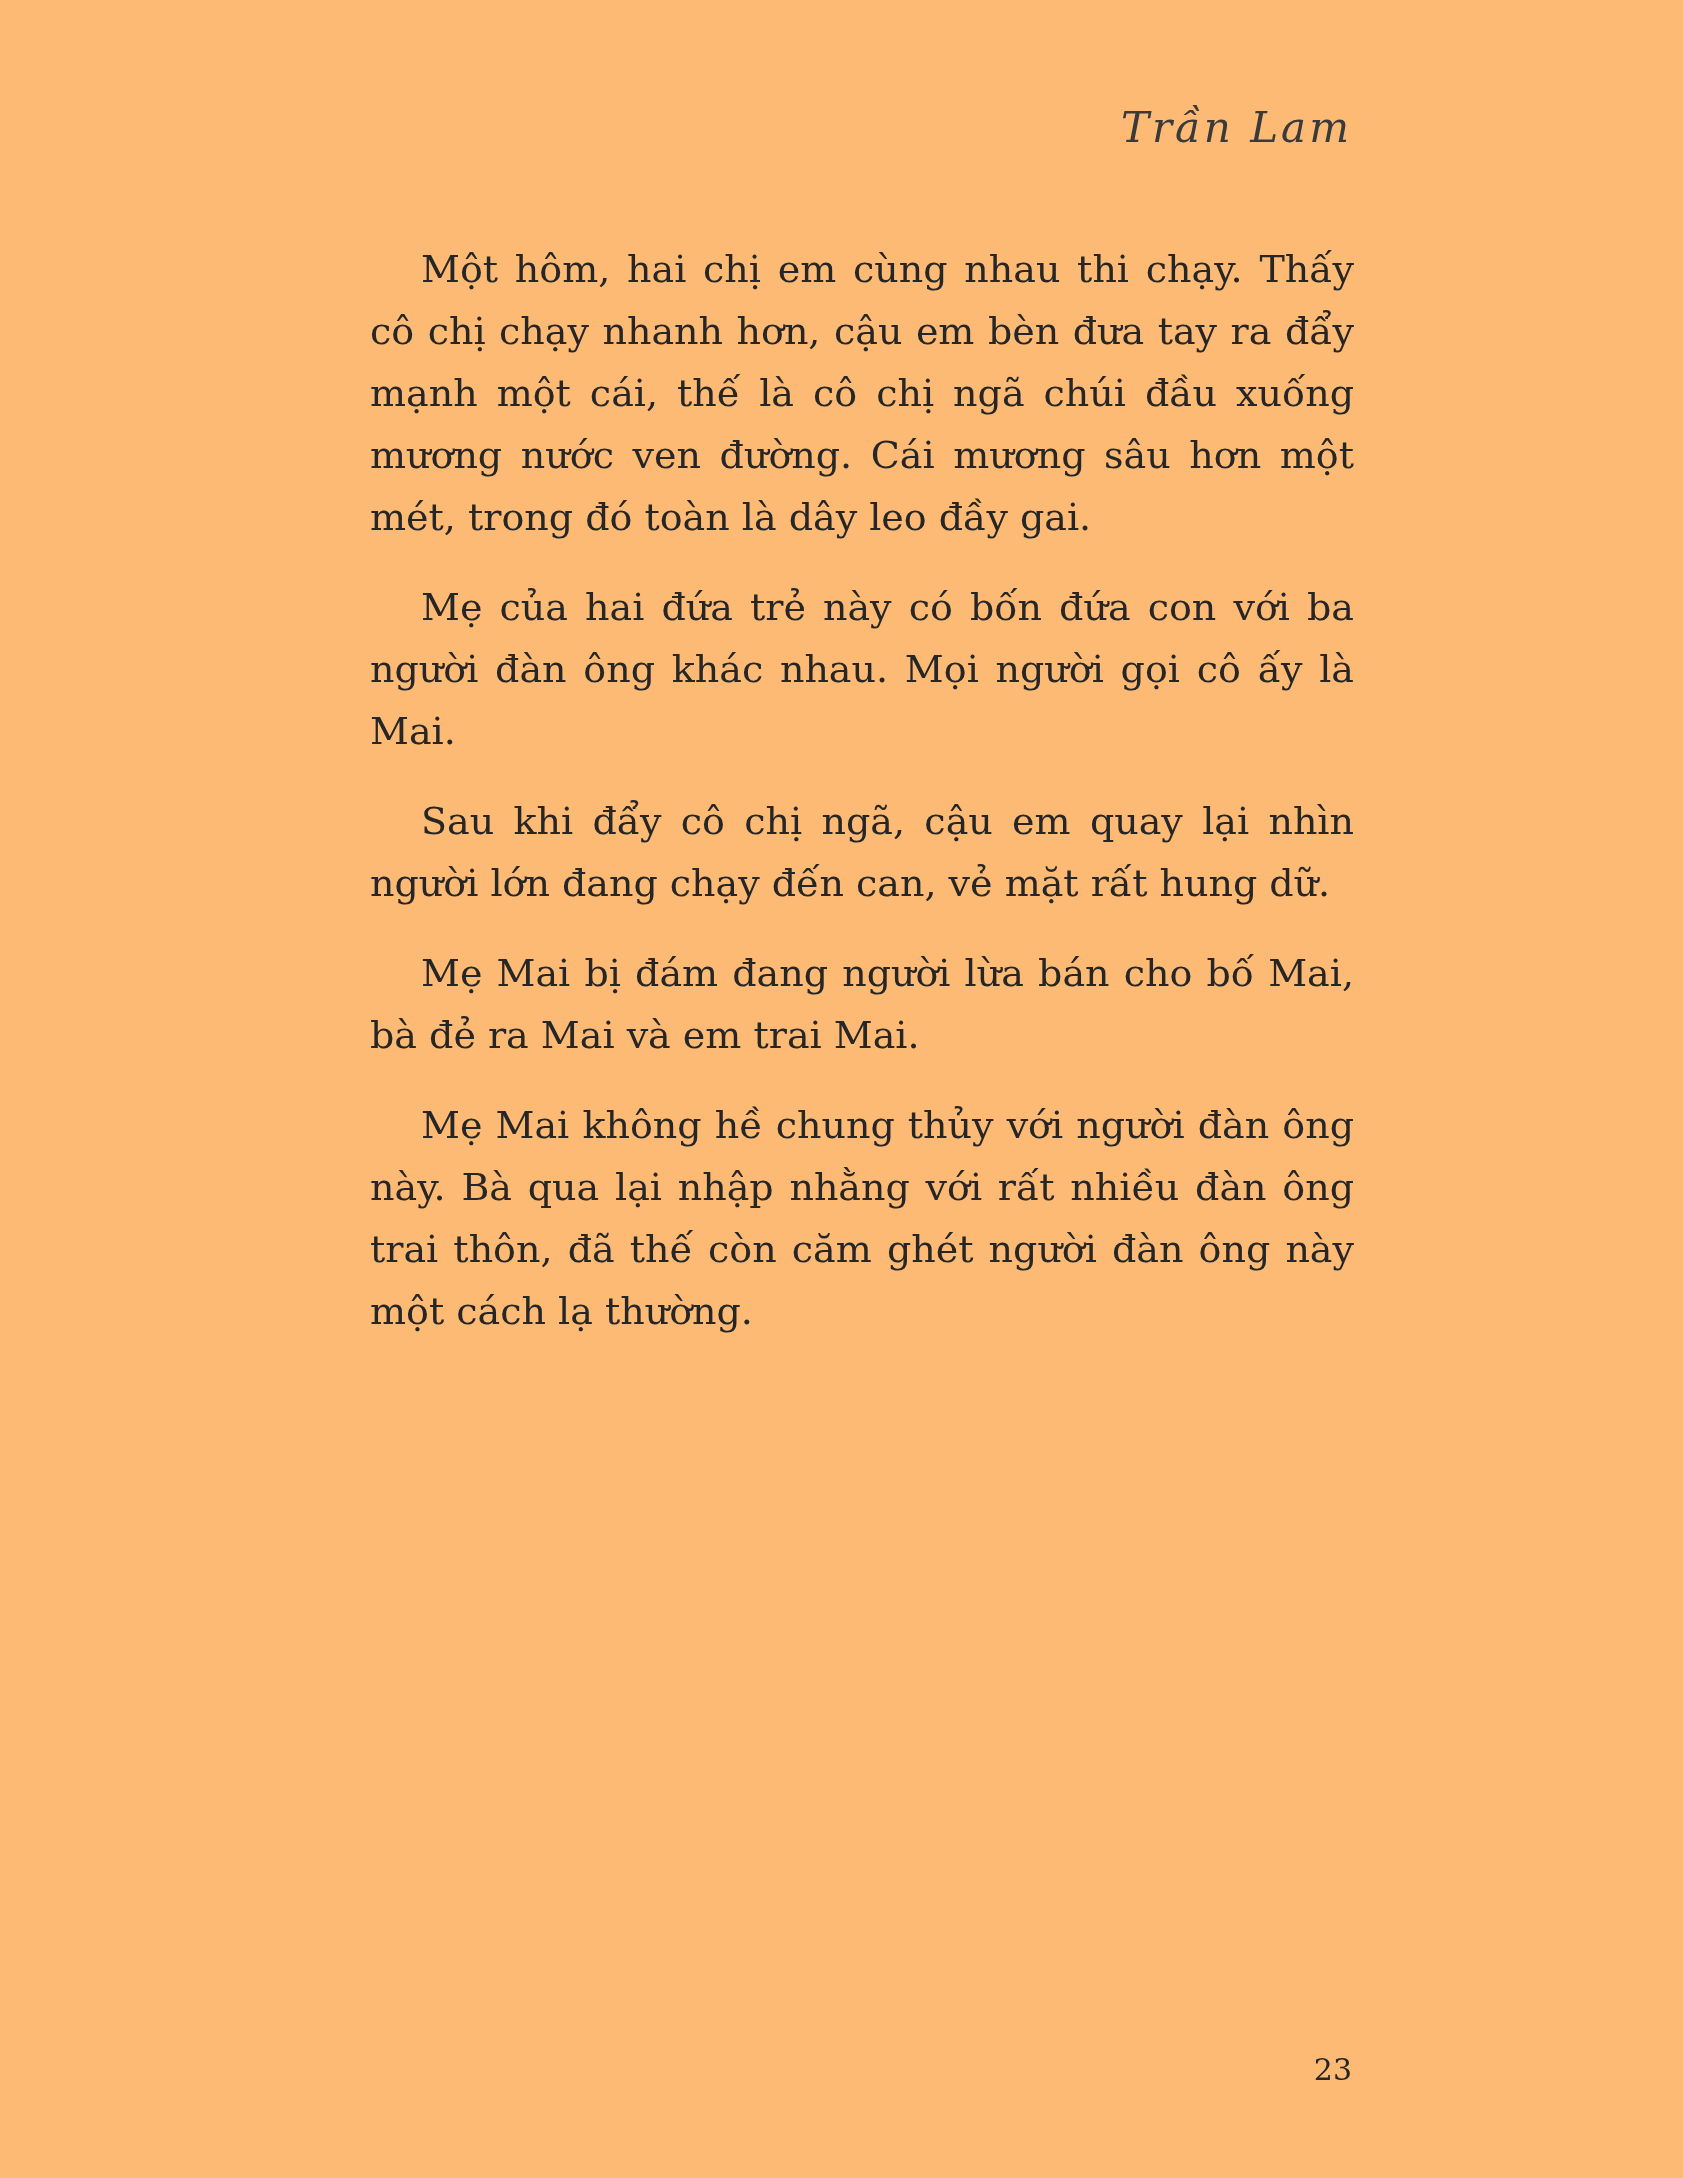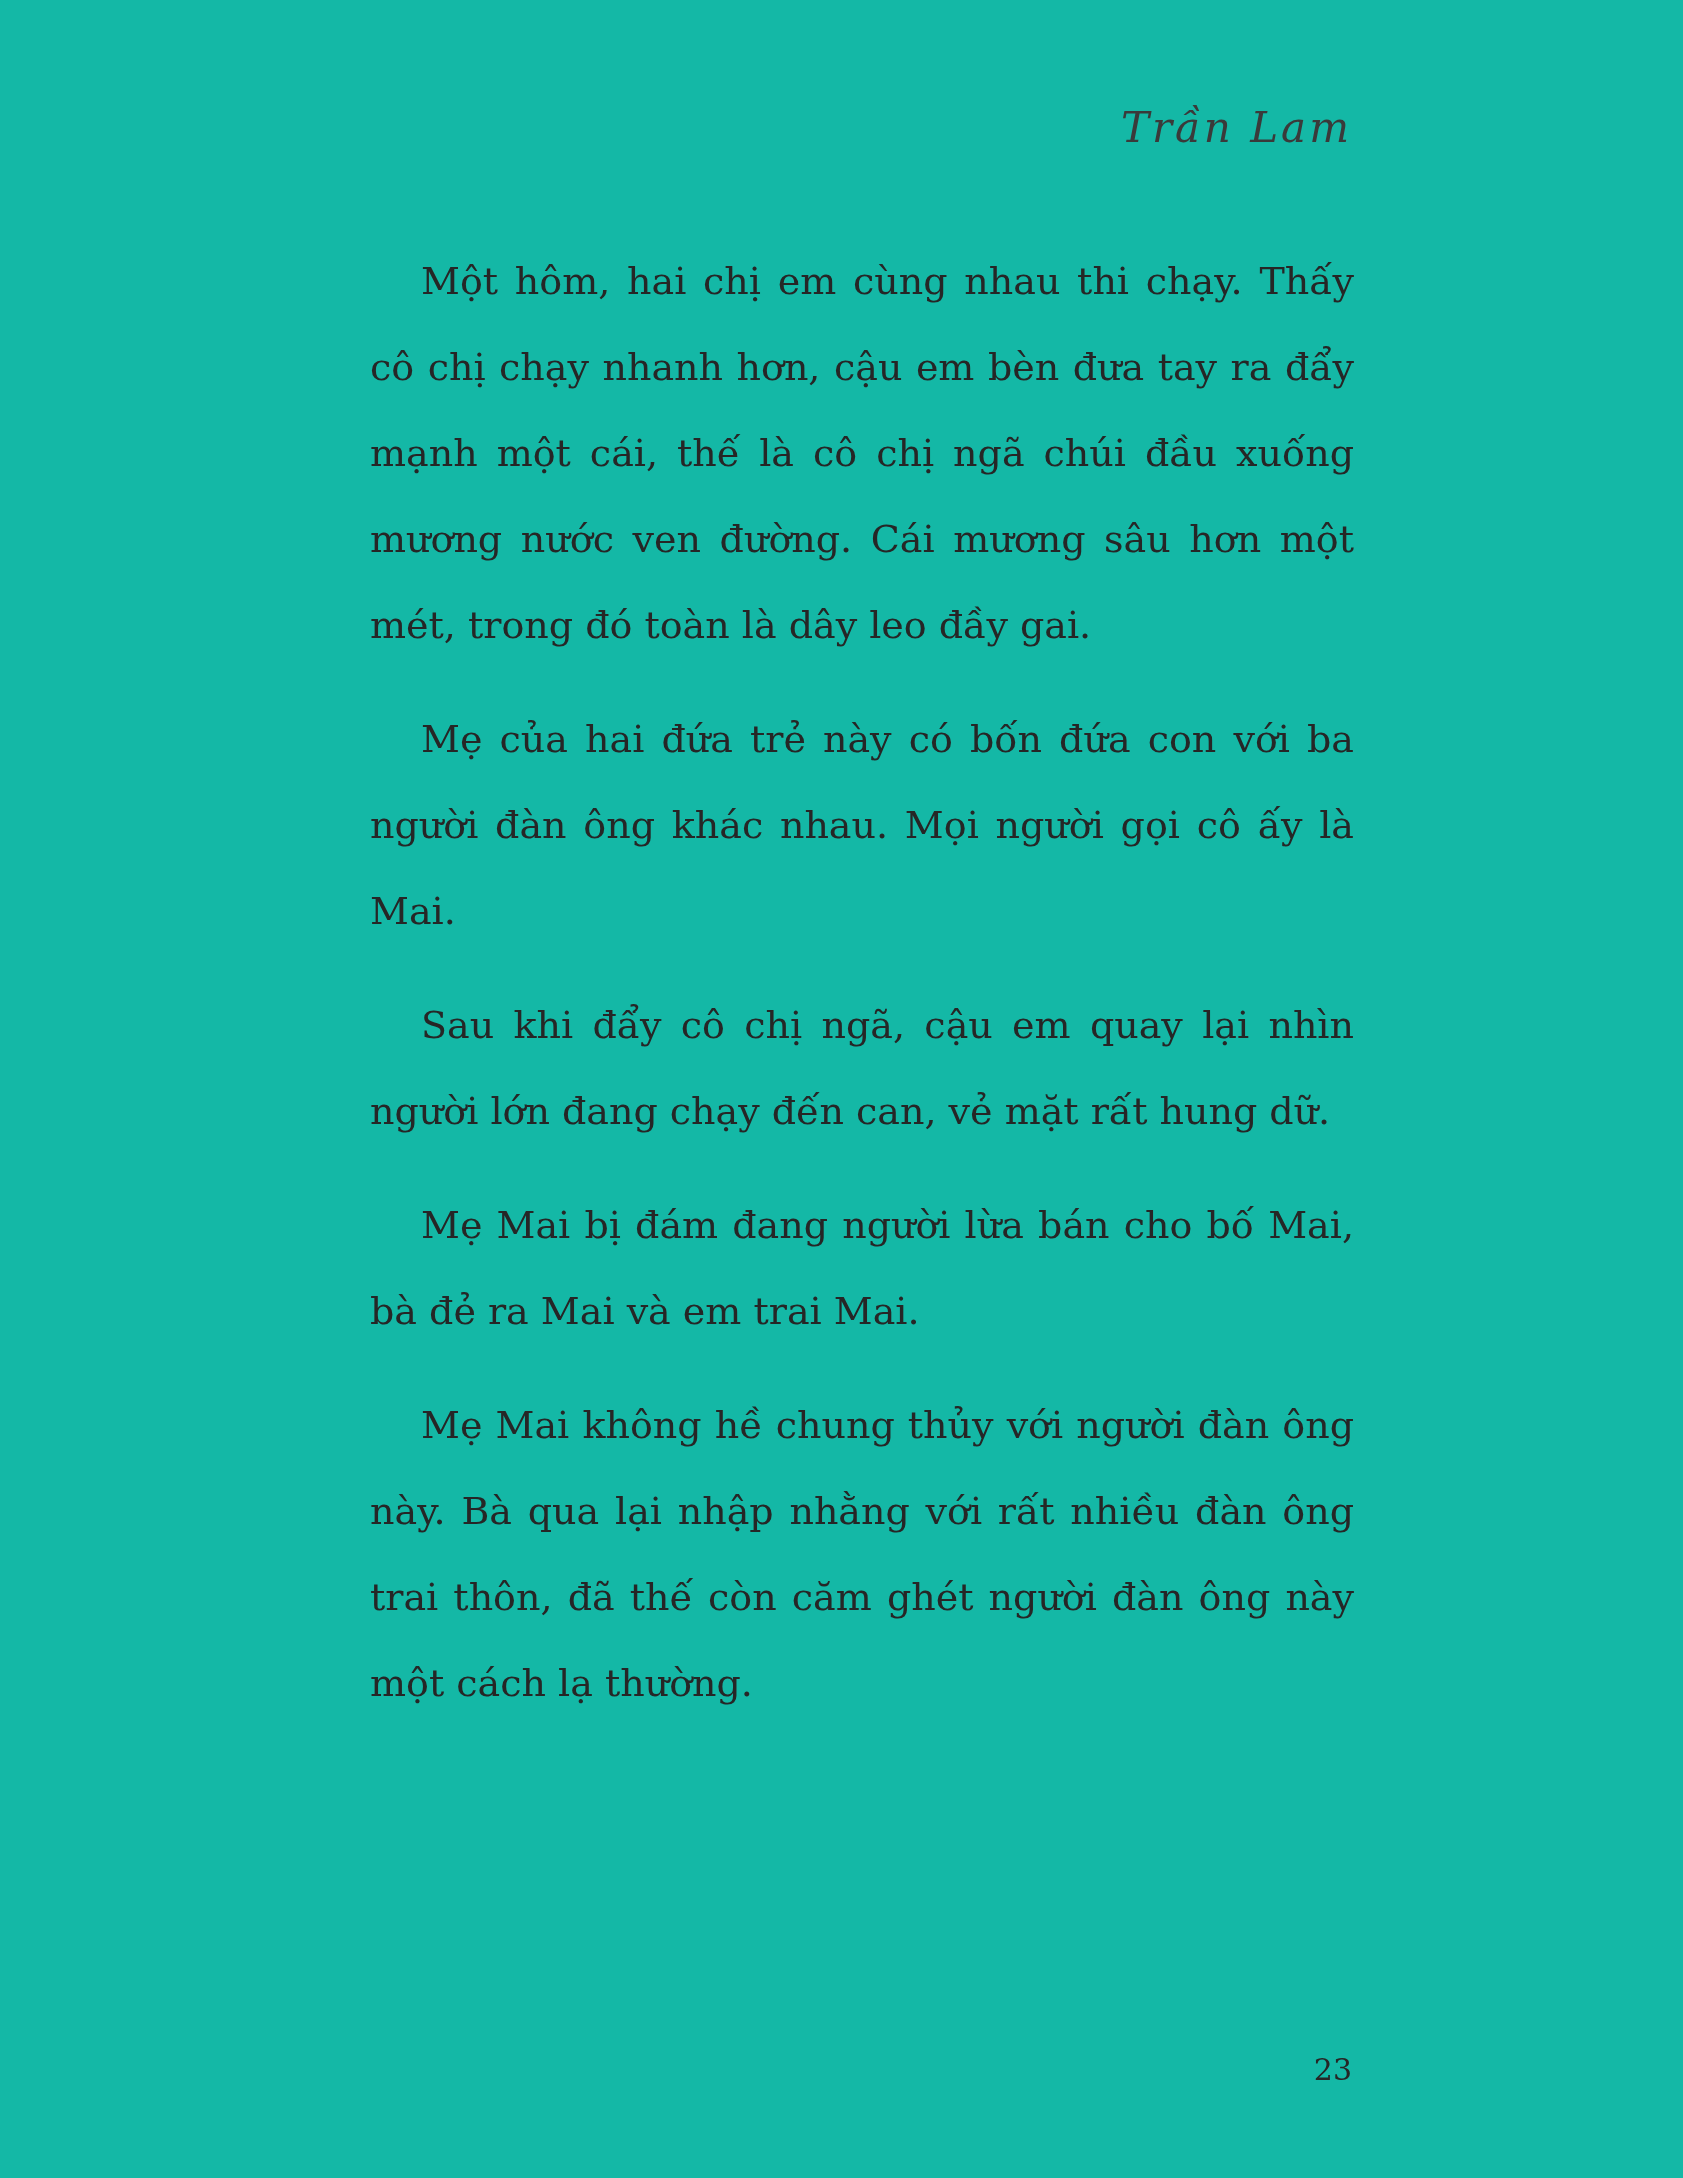--- a/index.html
+++ b/index.html
@@ -10,40 +10,40 @@
     width: 1683px;
     height: 2178px;
     background: #ffffff;
     font-family: "DejaVu Serif", "Liberation Serif", serif;
     color: #262626;
   }
   .page {
     position: relative;
     width: 1683px;
     height: 2178px;
-    background: #14b8a6;
+    background: #fdba74;
     overflow: hidden;
   }
   .running-header {
     position: absolute;
     top: 103px;
     right: 331px;
     font-style: italic;
     font-size: 42px;
     letter-spacing: 3px;
     color: #3a3a3a;
     font-family: "DejaVu Serif", serif;
   }
   .content {
     position: absolute;
     top: 238px;
     left: 370px;
     width: 984px;
     font-size: 38px;
-    line-height: 86px;
+    line-height: 62px;
     text-align: justify;
     color: #262626;
   }
   .para {
     margin: 0 0 28px 0;
     text-indent: 51px;
   }
   .page-number {
     position: absolute;
     right: 331px;

